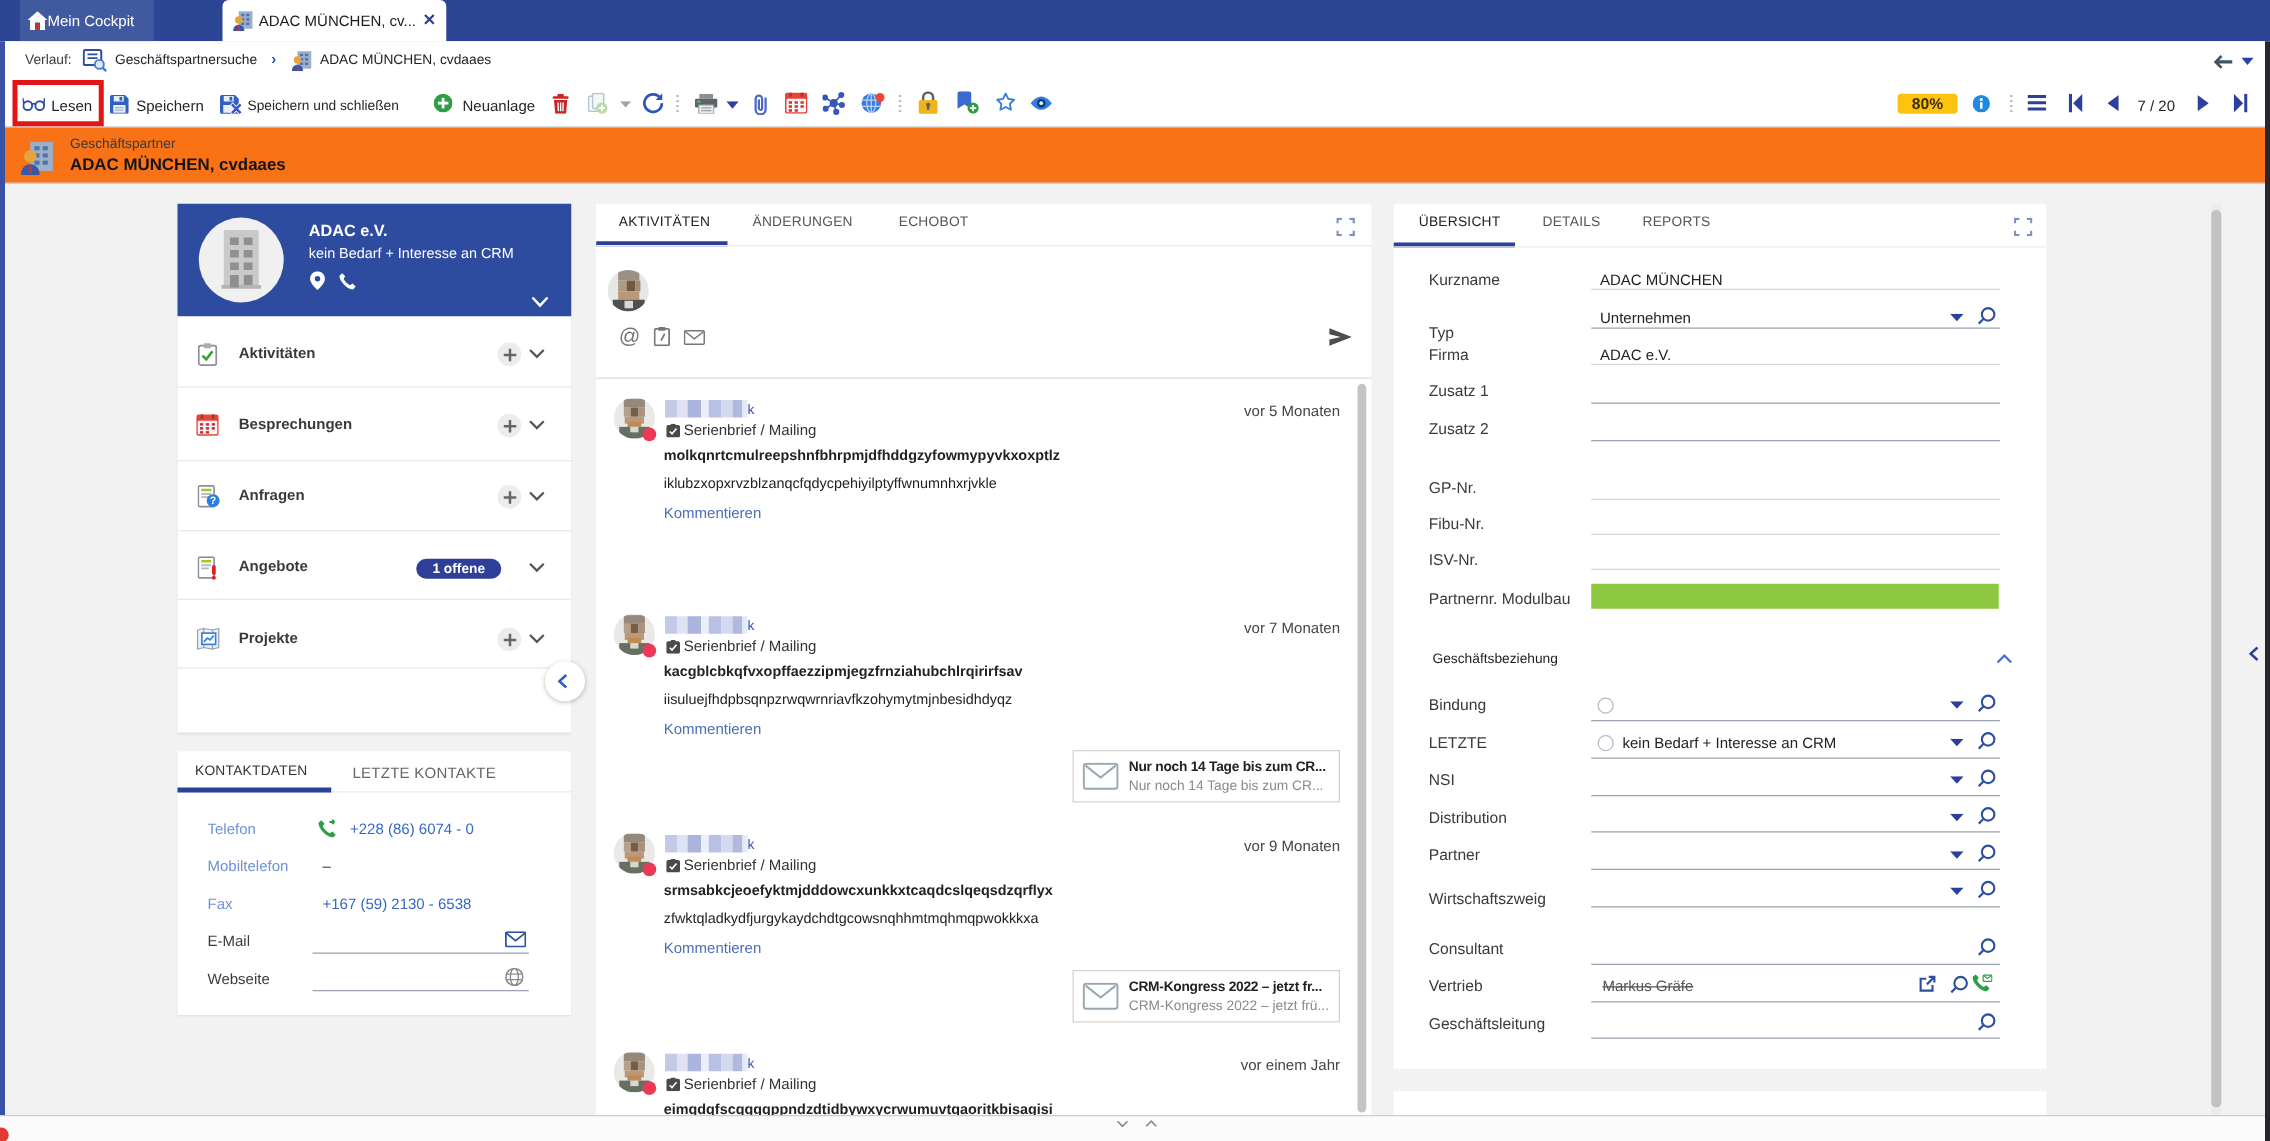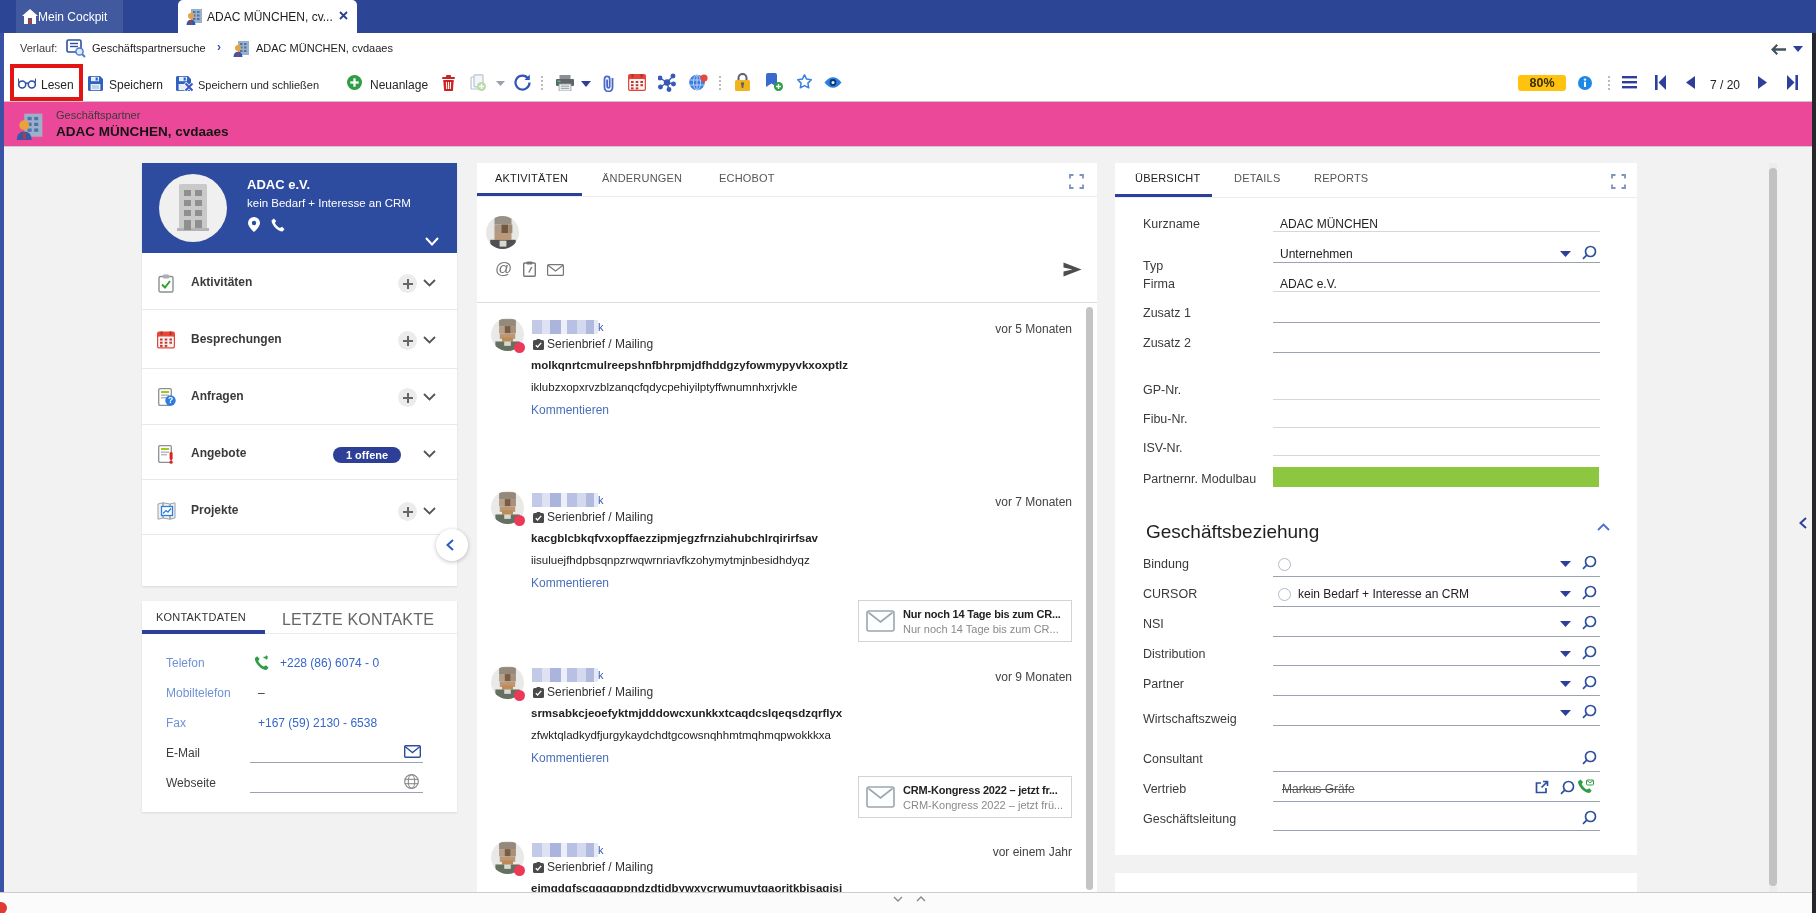--- a/index.html
+++ b/index.html
@@ -17,42 +17,42 @@
 #crumb .verlauf { position:absolute; left:20px; top:9px; font-size:11px; color:#3c3c3c; }
 #crumb .b1 { position:absolute; left:92px; top:9px; font-size:11px; color:#222; }
 #crumb .gt { position:absolute; left:217px; top:7px; font-size:12px; color:#2b55b2; font-weight:bold; }
 #crumb .b2 { position:absolute; left:256px; top:9px; font-size:11px; color:#222; }
 
 #toolbar { position:absolute; left:0; top:64px; width:1816px; height:38px; background:#fff; border-bottom:1px solid #c9c9c9;padding-left:28px; }
 #redbox { position:absolute; left:10px; top:0px; width:73px; height:37px; border:4px solid #e41414; }
 .tbtxt { position:absolute; top:14px; font-size:12px; color:#262626; white-space:nowrap; }
 .dotsep { position:absolute; top:12px; width:2px; height:14px; background-image:linear-gradient(#bbb 50%, transparent 50%); background-size:2px 4px; }
 
-#pagehead { position:absolute; left:0; top:102px; width:1816px; height:45px; background:#ec4899; border-bottom:1px solid #cccccc; }
+#pagehead { position:absolute; left:0; top:102px; width:1816px; height:45px; background:#f97316; border-bottom:1px solid #cccccc; }
 #pagehead .small { position:absolute; left:56px; top:7px; font-size:11px; color:#3a3a3a; }
 #pagehead .big { position:absolute; left:56px; top:22px; font-size:13.5px; font-weight:bold; color:#141414; }
 
 #content { position:absolute; left:0; top:147px; width:1816px; height:746px; background:#f2f2f2; }
 .card { position:absolute; background:#fff; }
 #bluehead { position:absolute; left:142px; top:16px; width:315px; height:90px; background:#2e4c9f; }
 #bluehead .nm { position:absolute; left:105px; top:14px; color:#fff; font-size:13px; font-weight:bold; }
 #bluehead .sub { position:absolute; left:105px; top:34px; color:#fff; font-size:11.5px; }
 #leftcard { left:142px; top:16px; width:315px; height:423px; box-shadow:0 1px 2px rgba(0,0,0,.10); }
 .lsep { position:absolute; left:0; width:315px; height:1px; background:#e8e8e8; }
 .llbl { position:absolute; left:49px; font-size:12px; font-weight:600; color:#3a3a3a; }
 .pluscirc { position:absolute; left:256px; width:19px; height:19px; border-radius:50%; background:#ececec; }
 .pluscirc:before { content:""; position:absolute; left:4.5px; top:8.5px; width:10px; height:2px; background:#666; }
 .pluscirc:after { content:""; position:absolute; left:8.5px; top:4.5px; width:2px; height:10px; background:#666; }
 .lchev { position:absolute; left:281px; width:13px; height:8px; }
 #badge1 { position:absolute; left:191px; top:284px; width:68px; height:16px; background:#2d3f97; border-radius:8px; color:#fff; font-size:11px; font-weight:bold; text-align:center; line-height:16px; }
 #collapse1 { position:absolute; left:436px; top:382px; width:32px; height:32px; border-radius:50%; background:#fff; box-shadow:0 1px 4px rgba(0,0,0,.25); }
 
 #kontakt { left:142px; top:454px; width:315px; height:211px; box-shadow:0 1px 2px rgba(0,0,0,.10); }
 .ktab1 { position:absolute; left:14px; top:10px; font-size:11px; color:#333; letter-spacing:.2px; }
-.ktab2 { position:absolute; left:140px; top:10px; font-size:16px; color:#666; letter-spacing:.2px; }
+.ktab2 { position:absolute; left:140px; top:10px; font-size:12px; color:#666; letter-spacing:.2px; }
 .kuline { position:absolute; left:0px; top:29px; width:123px; height:4px; background:#2b3f9b; }
 .krow-lbl { position:absolute; left:24px; font-size:12px; }
 .blue1 { color:#6d92d6; }
 .kval { position:absolute; font-size:12px; color:#3566c8; }
 .kline { position:absolute; left:108px; width:173px; height:1px; background:#9aa1af; }
 
 #midcard { left:477px; top:16px; width:620px; height:730px; }
 .mtab { position:absolute; top:9px; font-size:11px; letter-spacing:.2px; }
 #mid-uline { position:absolute; left:0; top:30px; width:105px; height:4px; background:#2b3f9b; }
 #mid-tabborder { position:absolute; left:0; top:33px; width:620px; height:1px; background:#ececec; }
@@ -689,35 +689,35 @@
     <div class="rlbl" style="top:173px">Zusatz 2</div>
     <div class="rline dark" style="top:189px"></div>
     <div class="rlbl" style="top:220px">GP-Nr.</div>
     <div class="rline lite" style="top:236px"></div>
     <div class="rlbl" style="top:249px">Fibu-Nr.</div>
     <div class="rline lite" style="top:264px"></div>
     <div class="rlbl" style="top:278px">ISV-Nr.</div>
     <div class="rline lite" style="top:292px"></div>
     <div class="rlbl" style="top:309px">Partnernr. Modulbau</div>
     <div class="abs" style="left:158px;top:304px;width:326px;height:20px;background:#8dc63f"></div>
-    <div class="abs" style="left:31px;top:358px;font-size:19px;color:#1f1f1f">Geschäftsbeziehung</div>
+    <div class="abs" style="left:31px;top:358px;font-size:11px;color:#1f1f1f">Geschäftsbeziehung</div>
     <svg class="abs" style="left:482px;top:360px" width="13" height="8" viewBox="0 0 13 8">
           <path d="M1 7 L6.5 1.5 L12 7" fill="none" stroke="#4a6fd0" stroke-width="1.8"></path>
         </svg>
     <div class="rlbl" style="top:394px">Bindung</div>
     <div class="radio" style="top:395px"></div>
     <div class="rline dark" style="top:413px"></div>
     <svg class="rcaret" style="top:398px" viewBox="0 0 11 6">
           <path d="M0 0 L11 0 L5.5 6 Z" fill="#2d3f9b"></path>
         </svg>
     <svg class="rmag" style="top:392px" viewBox="0 0 16 16">
           <circle cx="9.5" cy="6.5" r="5" fill="none" stroke="#2d4fa0" stroke-width="1.7"></circle>
           <line x1="5.7" y1="10.2" x2="2" y2="13.9" stroke="#2d4fa0" stroke-width="1.7"></line>
         </svg>
-    <div class="rlbl" style="top:424px">CURSOR</div>
+    <div class="rlbl" style="top:424px">LETZTE</div>
     <div class="radio" style="top:425px"></div>
     <div class="rval" style="left:183px;top:424px">kein Bedarf + Interesse an CRM</div>
     <div class="rline dark" style="top:443px"></div>
     <svg class="rcaret" style="top:428px" viewBox="0 0 11 6">
           <path d="M0 0 L11 0 L5.5 6 Z" fill="#2d3f9b"></path>
         </svg>
     <svg class="rmag" style="top:422px" viewBox="0 0 16 16">
           <circle cx="9.5" cy="6.5" r="5" fill="none" stroke="#2d4fa0" stroke-width="1.7"></circle>
           <line x1="5.7" y1="10.2" x2="2" y2="13.9" stroke="#2d4fa0" stroke-width="1.7"></line>
         </svg>

